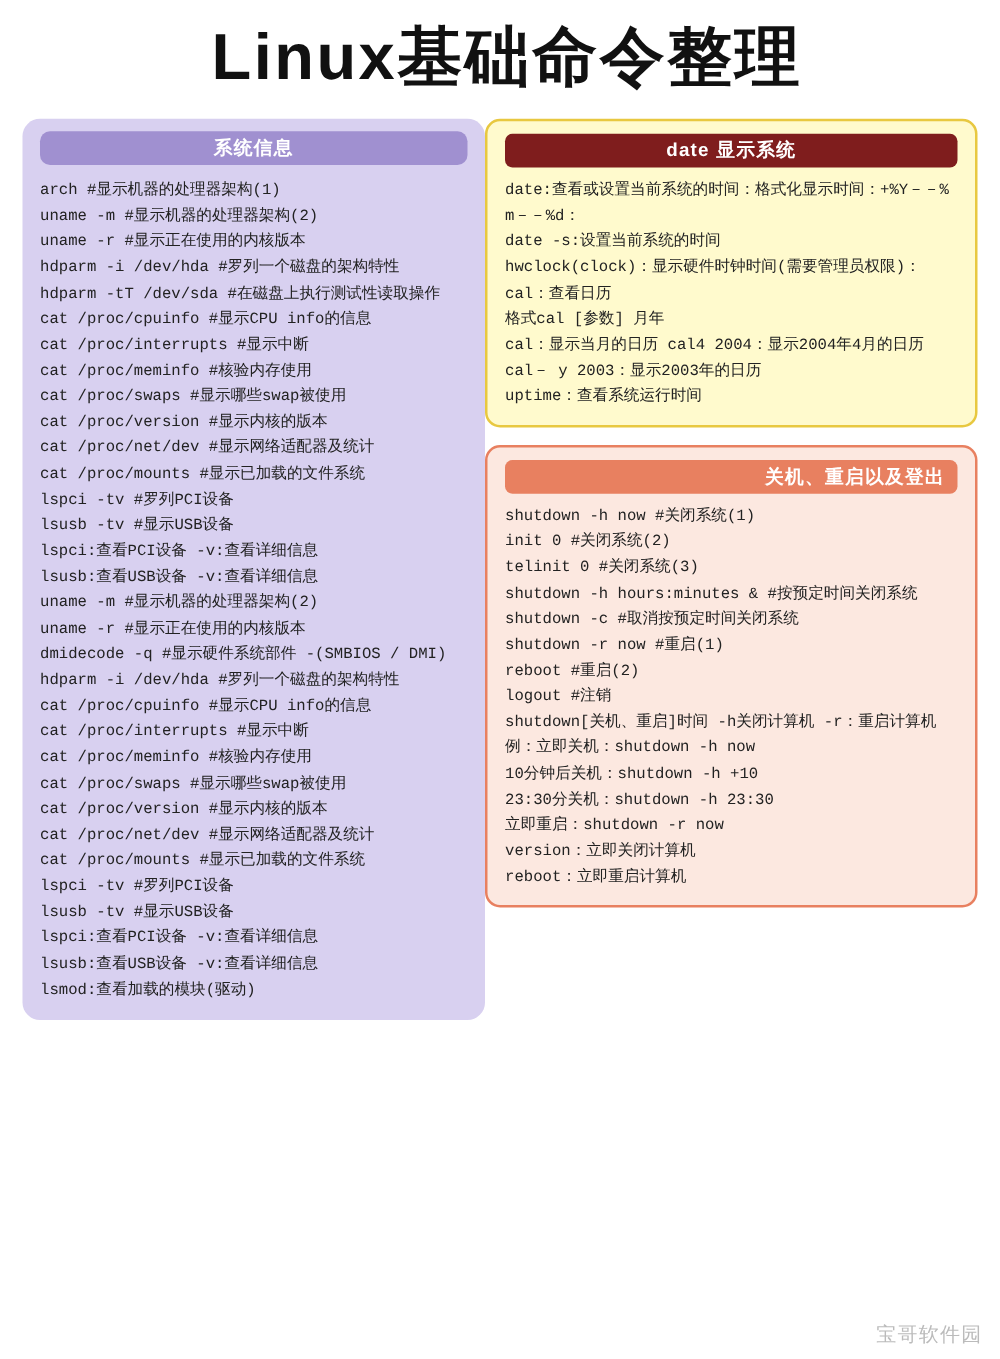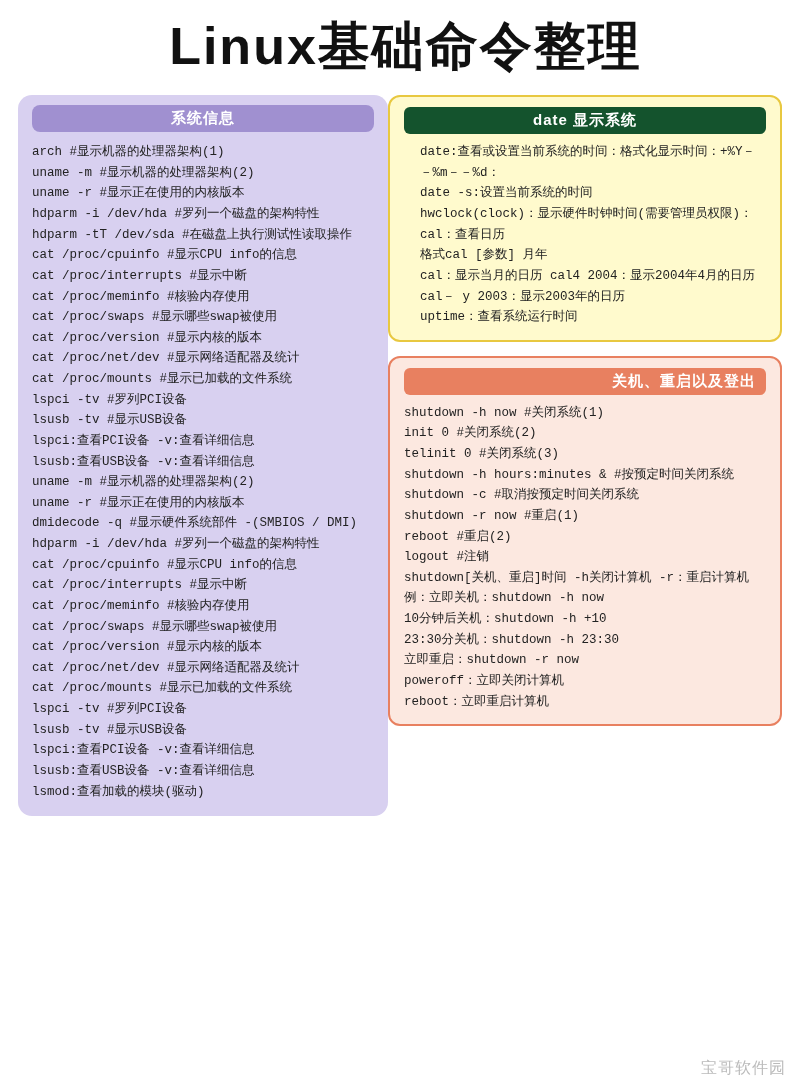--- a/index.html
+++ b/index.html
@@ -85,38 +85,37 @@
 
     
     .date-box {
       background: #fffacd;
       border: 2px solid #e8c840;
       border-radius: 12px;
       padding: 10px 14px 12px 14px;
     }
 
     .box-header-yellow {
-      background: #14532d;
+      background: #7f1d1d;
       border-radius: 6px;
       text-align: center;
       padding: 4px 10px;
       font-size: 15px;
       font-weight: bold;
       color: #fff;
       margin-bottom: 8px;
       letter-spacing: 1px;
     }
 
     .date-content {
       font-size: 12.5px;
       color: #222;
       line-height: 1.65;
       font-family: 'Courier New', monospace;
       word-break: break-all;
-      margin-left: 16px;
     }
 
     
     .shutdown-box {
       background: #fce8e0;
       border: 2px solid #e88060;
       border-radius: 12px;
       padding: 10px 14px 12px 14px;
     }
 
@@ -226,21 +225,21 @@
             <div>shutdown -h hours:minutes &amp;  #按预定时间关闭系统</div>
             <div>shutdown -c       #取消按预定时间关闭系统</div>
             <div>shutdown -r now   #重启(1)</div>
             <div>reboot   #重启(2)</div>
             <div>logout   #注销</div>
             <div>shutdown[关机、重启]时间  -h关闭计算机  -r：重启计算机</div>
             <div>例：立即关机：shutdown -h now</div>
             <div>10分钟后关机：shutdown -h +10</div>
             <div>23:30分关机：shutdown -h 23:30</div>
             <div>立即重启：shutdown -r now</div>
-            <div>poweroff：立即关闭计算机</div>
+            <div>version：立即关闭计算机</div>
             <div>reboot：立即重启计算机</div>
           </div>
       </div>
 
     </div>
   </div>
 
   <div class="watermark">宝哥软件园</div>
 </div>
 

